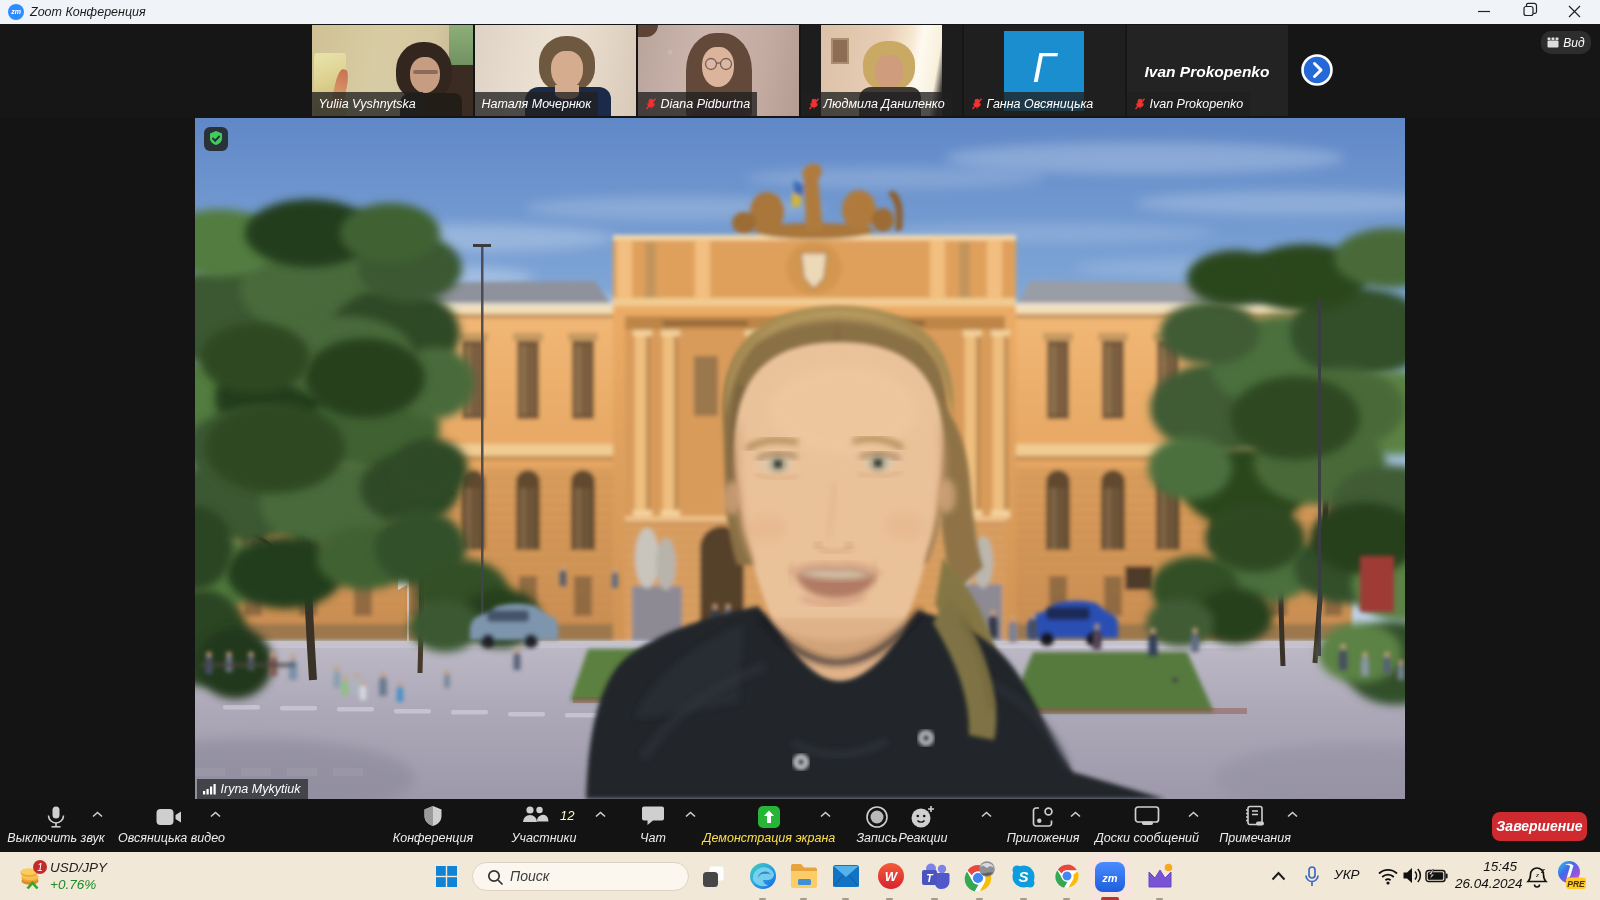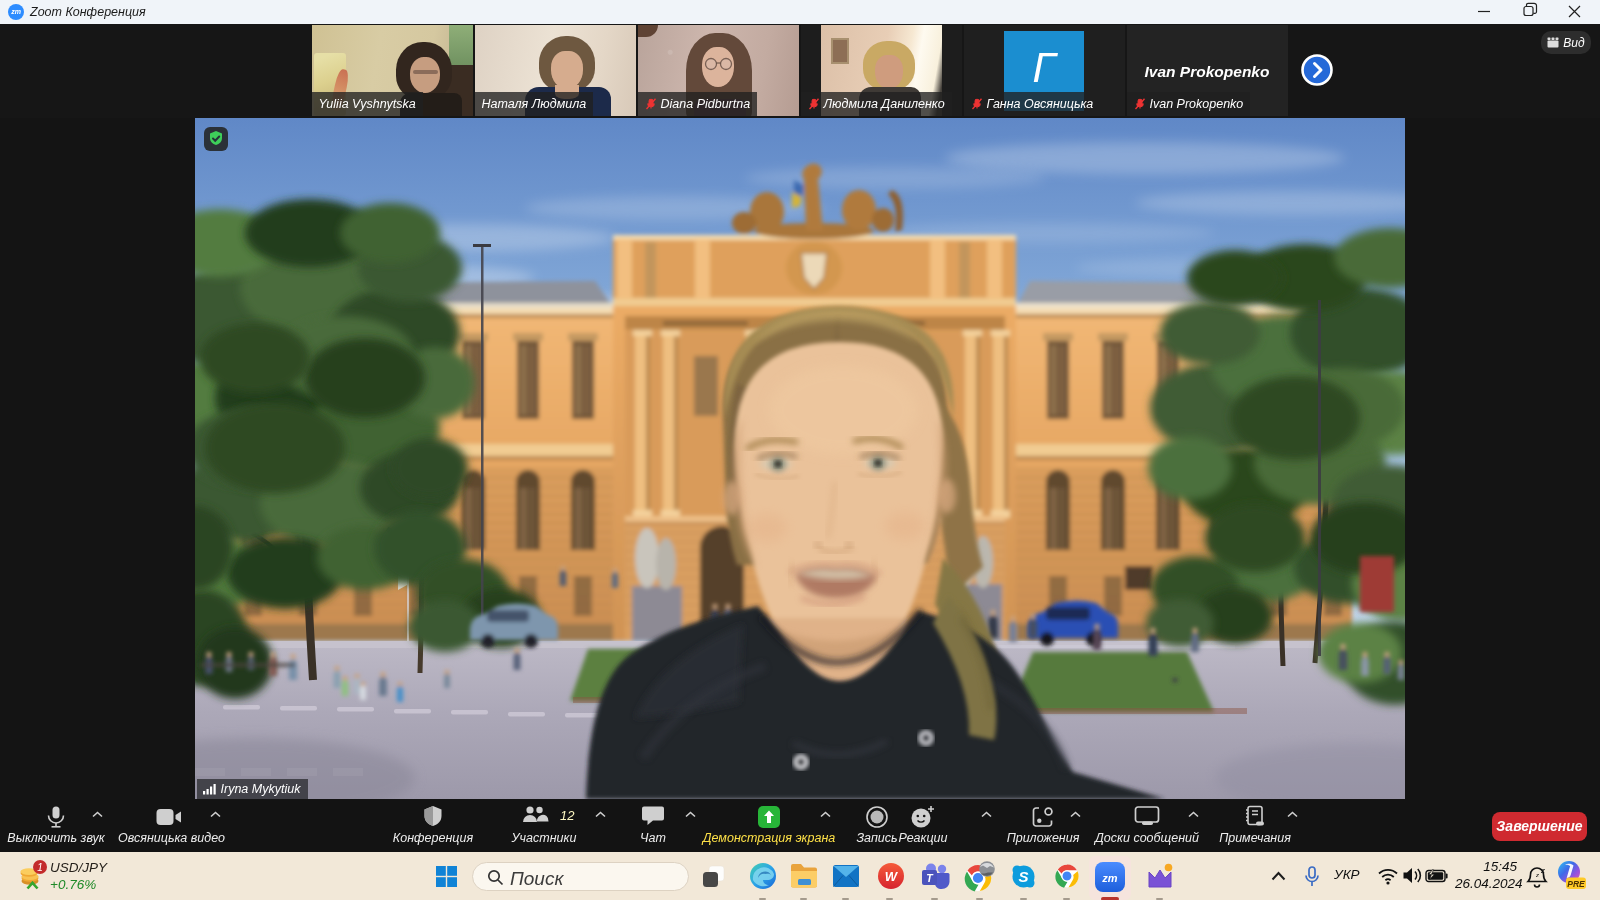--- a/index.html
+++ b/index.html
@@ -59,21 +59,21 @@
       <div class="abs" style="left:101px;top:45px;width:25px;height:4px;background:rgba(80,60,52,.5);border-radius:2px"></div>
       <div class="abs" style="left:88px;top:68px;width:62px;height:23px;background:#231d18;border-radius:10px 8px 0 0"></div>
       <div class="nlabel">Yuliia Vyshnytska</div>
     </div>
     <div class="tile" id="tile2" style="left:474.5px">
       <div class="abs" style="left:0;top:0;width:161px;height:91px;background:linear-gradient(100deg,#ded2c4 0%,#ece2d4 45%,#e4d7c7 75%,#d8c9b8 100%)"></div>
       <div class="abs" style="left:64px;top:11px;width:56px;height:56px;background:#6e5840;border-radius:48% 48% 42% 42%"></div>
       <div class="abs" style="left:76px;top:26px;width:32px;height:38px;background:#d6ac8e;border-radius:45% 45% 52% 52%"></div>
       <div class="abs" style="left:50px;top:62px;width:86px;height:29px;background:#1c2a4a;border-radius:14px 12px 0 0"></div>
       <div class="abs" style="left:80px;top:60px;width:24px;height:14px;background:#d6ac8e;border-radius:0 0 40% 40%"></div>
-      <div class="nlabel">Наталя Людмила</div>
+      <div class="nlabel">Наталя Мочернюк</div>
     </div>
     <div class="tile" id="tile3" style="left:637.5px">
       <div class="abs" style="left:0;top:0;width:161px;height:91px;background:
         radial-gradient(circle at 20% 30%, rgba(255,255,255,.12) 0 2px, transparent 3px),
         radial-gradient(circle at 60% 70%, rgba(120,90,80,.18) 0 2px, transparent 3px),
         linear-gradient(100deg,#b9a49b 0%,#cdb6ad 40%,#c3aba1 75%,#b59c92 100%)"></div>
       <div class="abs" style="left:0;top:0;width:20px;height:12px;background:#5f4334;border-radius:0 0 12px 0"></div>
       <div class="abs" style="left:48px;top:8px;width:66px;height:86px;background:#63493a;border-radius:44% 44% 8% 8%"></div>
       <div class="abs" style="left:64px;top:22px;width:32px;height:40px;background:#dcb49c;border-radius:45% 45% 50% 50%"></div>
       <svg class="abs" style="left:64px;top:32px" width="34" height="14" viewBox="0 0 34 14">
@@ -821,21 +821,21 @@
       <rect x="0" y="0" width="9.8" height="9.8" fill="#1083d6"></rect>
         <rect x="11.2" y="0" width="9.8" height="9.8" fill="#1083d6"></rect>
       <rect x="0" y="11.2" width="9.8" height="9.8" fill="#1083d6"></rect>
         <rect x="11.2" y="11.2" width="9.8" height="9.8" fill="#1083d6"></rect>
     </svg>
     <div class="abs" style="left:472px;top:9.5px;width:217px;height:29px;background:#fbf7ef;border:1px solid #ddd2c2;border-radius:15px">
       <svg class="abs" style="left:14px;top:6px" width="17" height="17" viewBox="0 0 17 17">
           <circle cx="7" cy="7" r="5.2" fill="none" stroke="#333" stroke-width="1.7"></circle>
           <line x1="11" y1="11" x2="15.5" y2="15.5" stroke="#333" stroke-width="1.7"></line>
         </svg>
-      <div class="abs" style="left:37px;top:5px;font-size:19px;color:#3c3c3c">Поиск</div>
+      <div class="abs" style="left:37px;top:5px;font-size:14px;color:#3c3c3c">Поиск</div>
     </div>
     <svg class="abs" style="left:702px;top:13px" width="23" height="23" viewBox="0 0 23 23">
       <rect x="7" y="1" width="15" height="15" rx="3" fill="#fdfdfc" stroke="#e8e2d6" stroke-width="0.5"></rect>
       <rect x="1" y="7" width="15" height="15" rx="3.5" fill="#474747"></rect>
     </svg>
 
     <svg class="abs" style="left:749px;top:10px" width="28" height="28" viewBox="0 0 28 28">
       <defs>
           <linearGradient id="edg" x1="0" y1="0" x2="1" y2="1">
             <stop offset="0" stop-color="#45d0b0"></stop>

